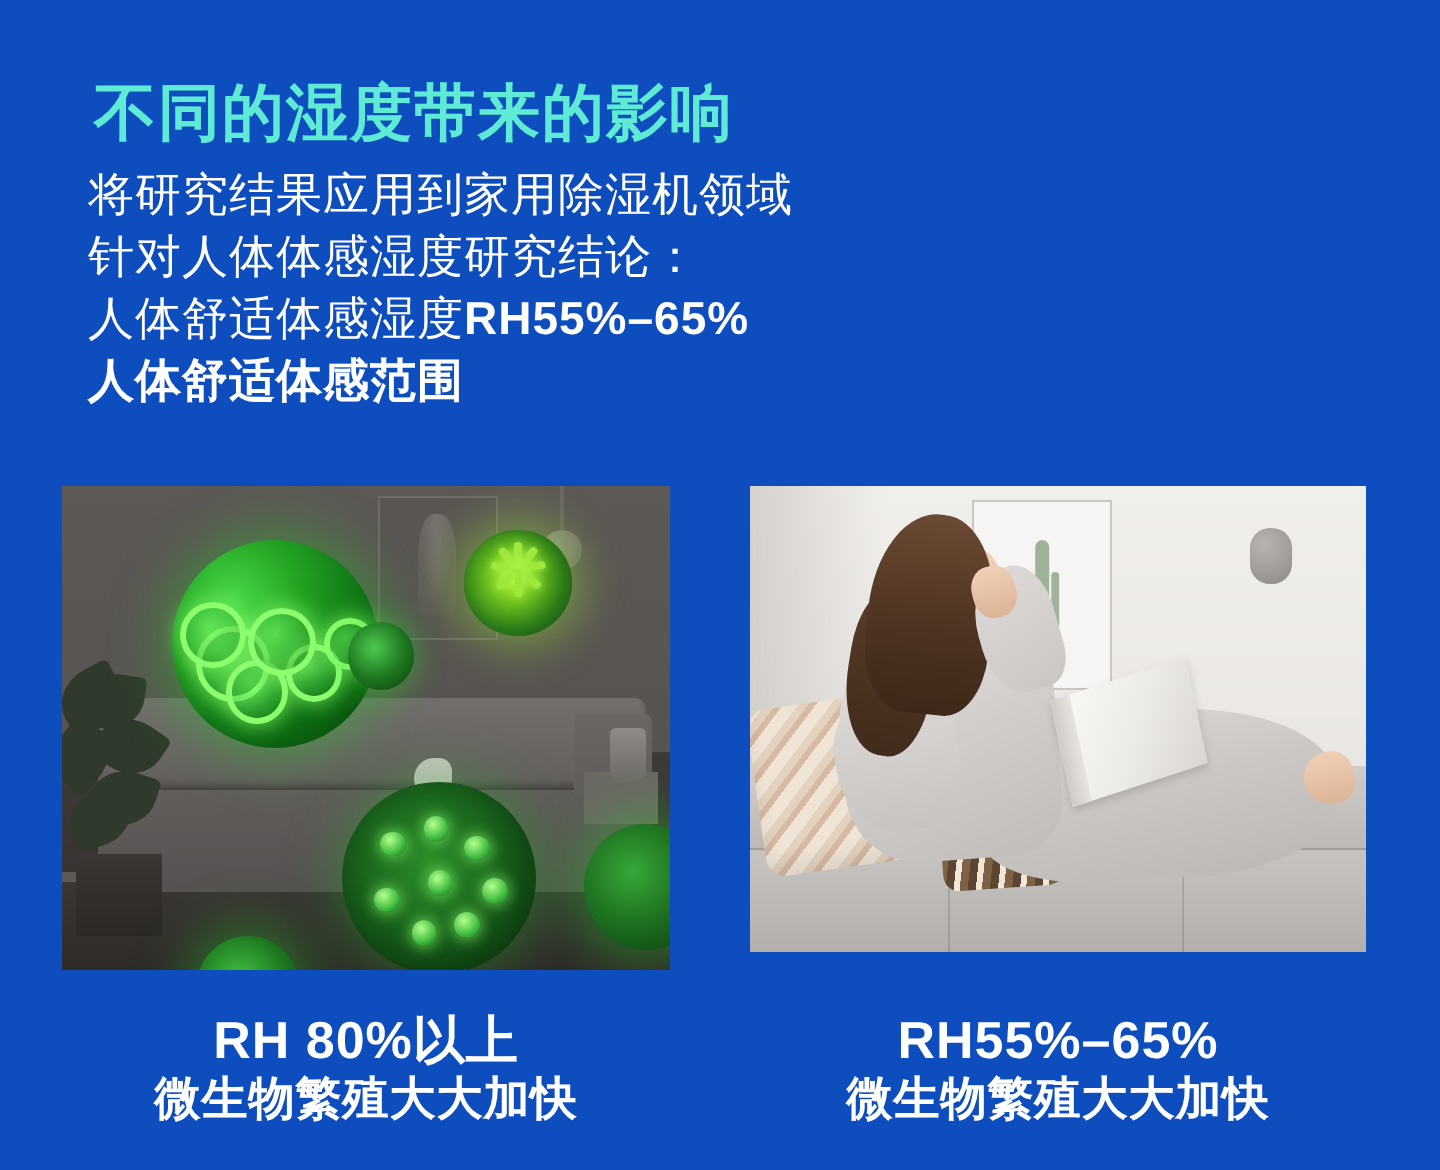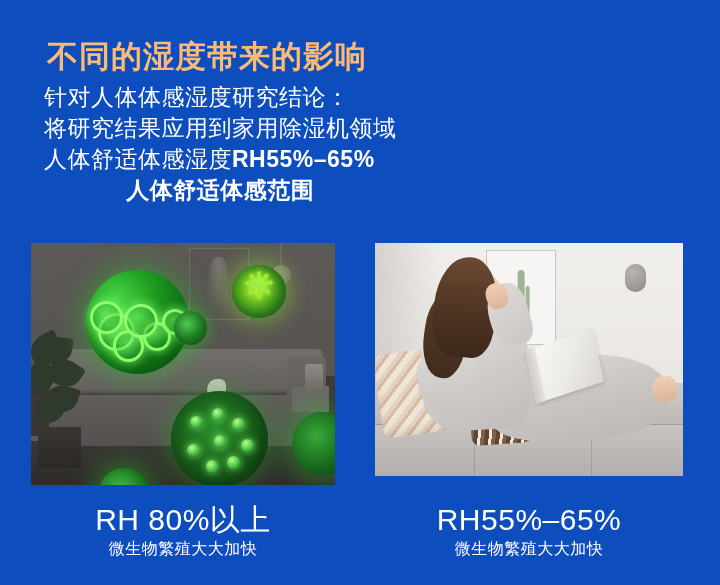--- a/index.html
+++ b/index.html
@@ -21,39 +21,39 @@
     background: #0d4dbe;
   }
 
   
   .headline {
     position: absolute;
     left: 47px;
     top: 16px;
     font-size: 31px;
     font-weight: 700;
-    color: #fdba74;
+    color: #5eead4;
     letter-spacing: 1px;
     line-height: 1.3;
     white-space: nowrap;
   }
 
   
   .body-copy {
     position: absolute;
     left: 44px;
     top: 82px;
     color: #ffffff;
     font-size: 23px;
     line-height: 31px;
     letter-spacing: 0.5px;
     white-space: nowrap;
   }
   .body-copy .line { display: block; font-weight: 400; }
-  .body-copy .line.bold { font-weight: 700; text-align: center; }
+  .body-copy .line.bold { font-weight: 700; }
   .body-copy .em { font-weight: 700; }
 
   
   .photo {
     position: absolute;
     overflow: hidden;
     background: #4a4846;
   }
   .photo-left {
     left: 31px;
@@ -417,44 +417,44 @@
   .caption {
     position:absolute;
     text-align:center;
     color:#ffffff;
     white-space: nowrap;
   }
   .caption-left  { left: 31px; top: 506px; width: 304px; }
   .caption-right { left: 375px; top: 506px; width: 308px; }
   .cap-title {
     display:block;
-    font-size: 30px;
-    font-weight: 400;
+    font-size: 26px;
+    font-weight: 700;
     letter-spacing: 0.5px;
     line-height: 28px;
   }
   .cap-sub {
     display:block;
-    font-size: 16px;
-    font-weight: 400;
+    font-size: 23px;
+    font-weight: 700;
     letter-spacing: 0.5px;
     line-height: 26px;
     margin-top: 2px;
   }
 </style>
 </head>
 <body>
 
 <div class="poster">
 
   <h1 class="headline">不同的湿度带来的影响</h1>
 
   <div class="body-copy">
+    <span class="line">将研究结果应用到家用除湿机领域</span>
     <span class="line">针对人体体感湿度研究结论：</span>
-    <span class="line">将研究结果应用到家用除湿机领域</span>
     <span class="line"><span>人体舒适体感湿度</span><span class="em">RH55%–65%</span></span>
     <span class="line bold">人体舒适体感范围</span>
   </div>
 
   <div class="photo photo-left">
     <div class="room-dark">
       <div class="dk-wall"></div>
       <div class="dk-art"></div>
       <div class="dk-lamp"></div>
       <div class="dk-baseboard"></div>

